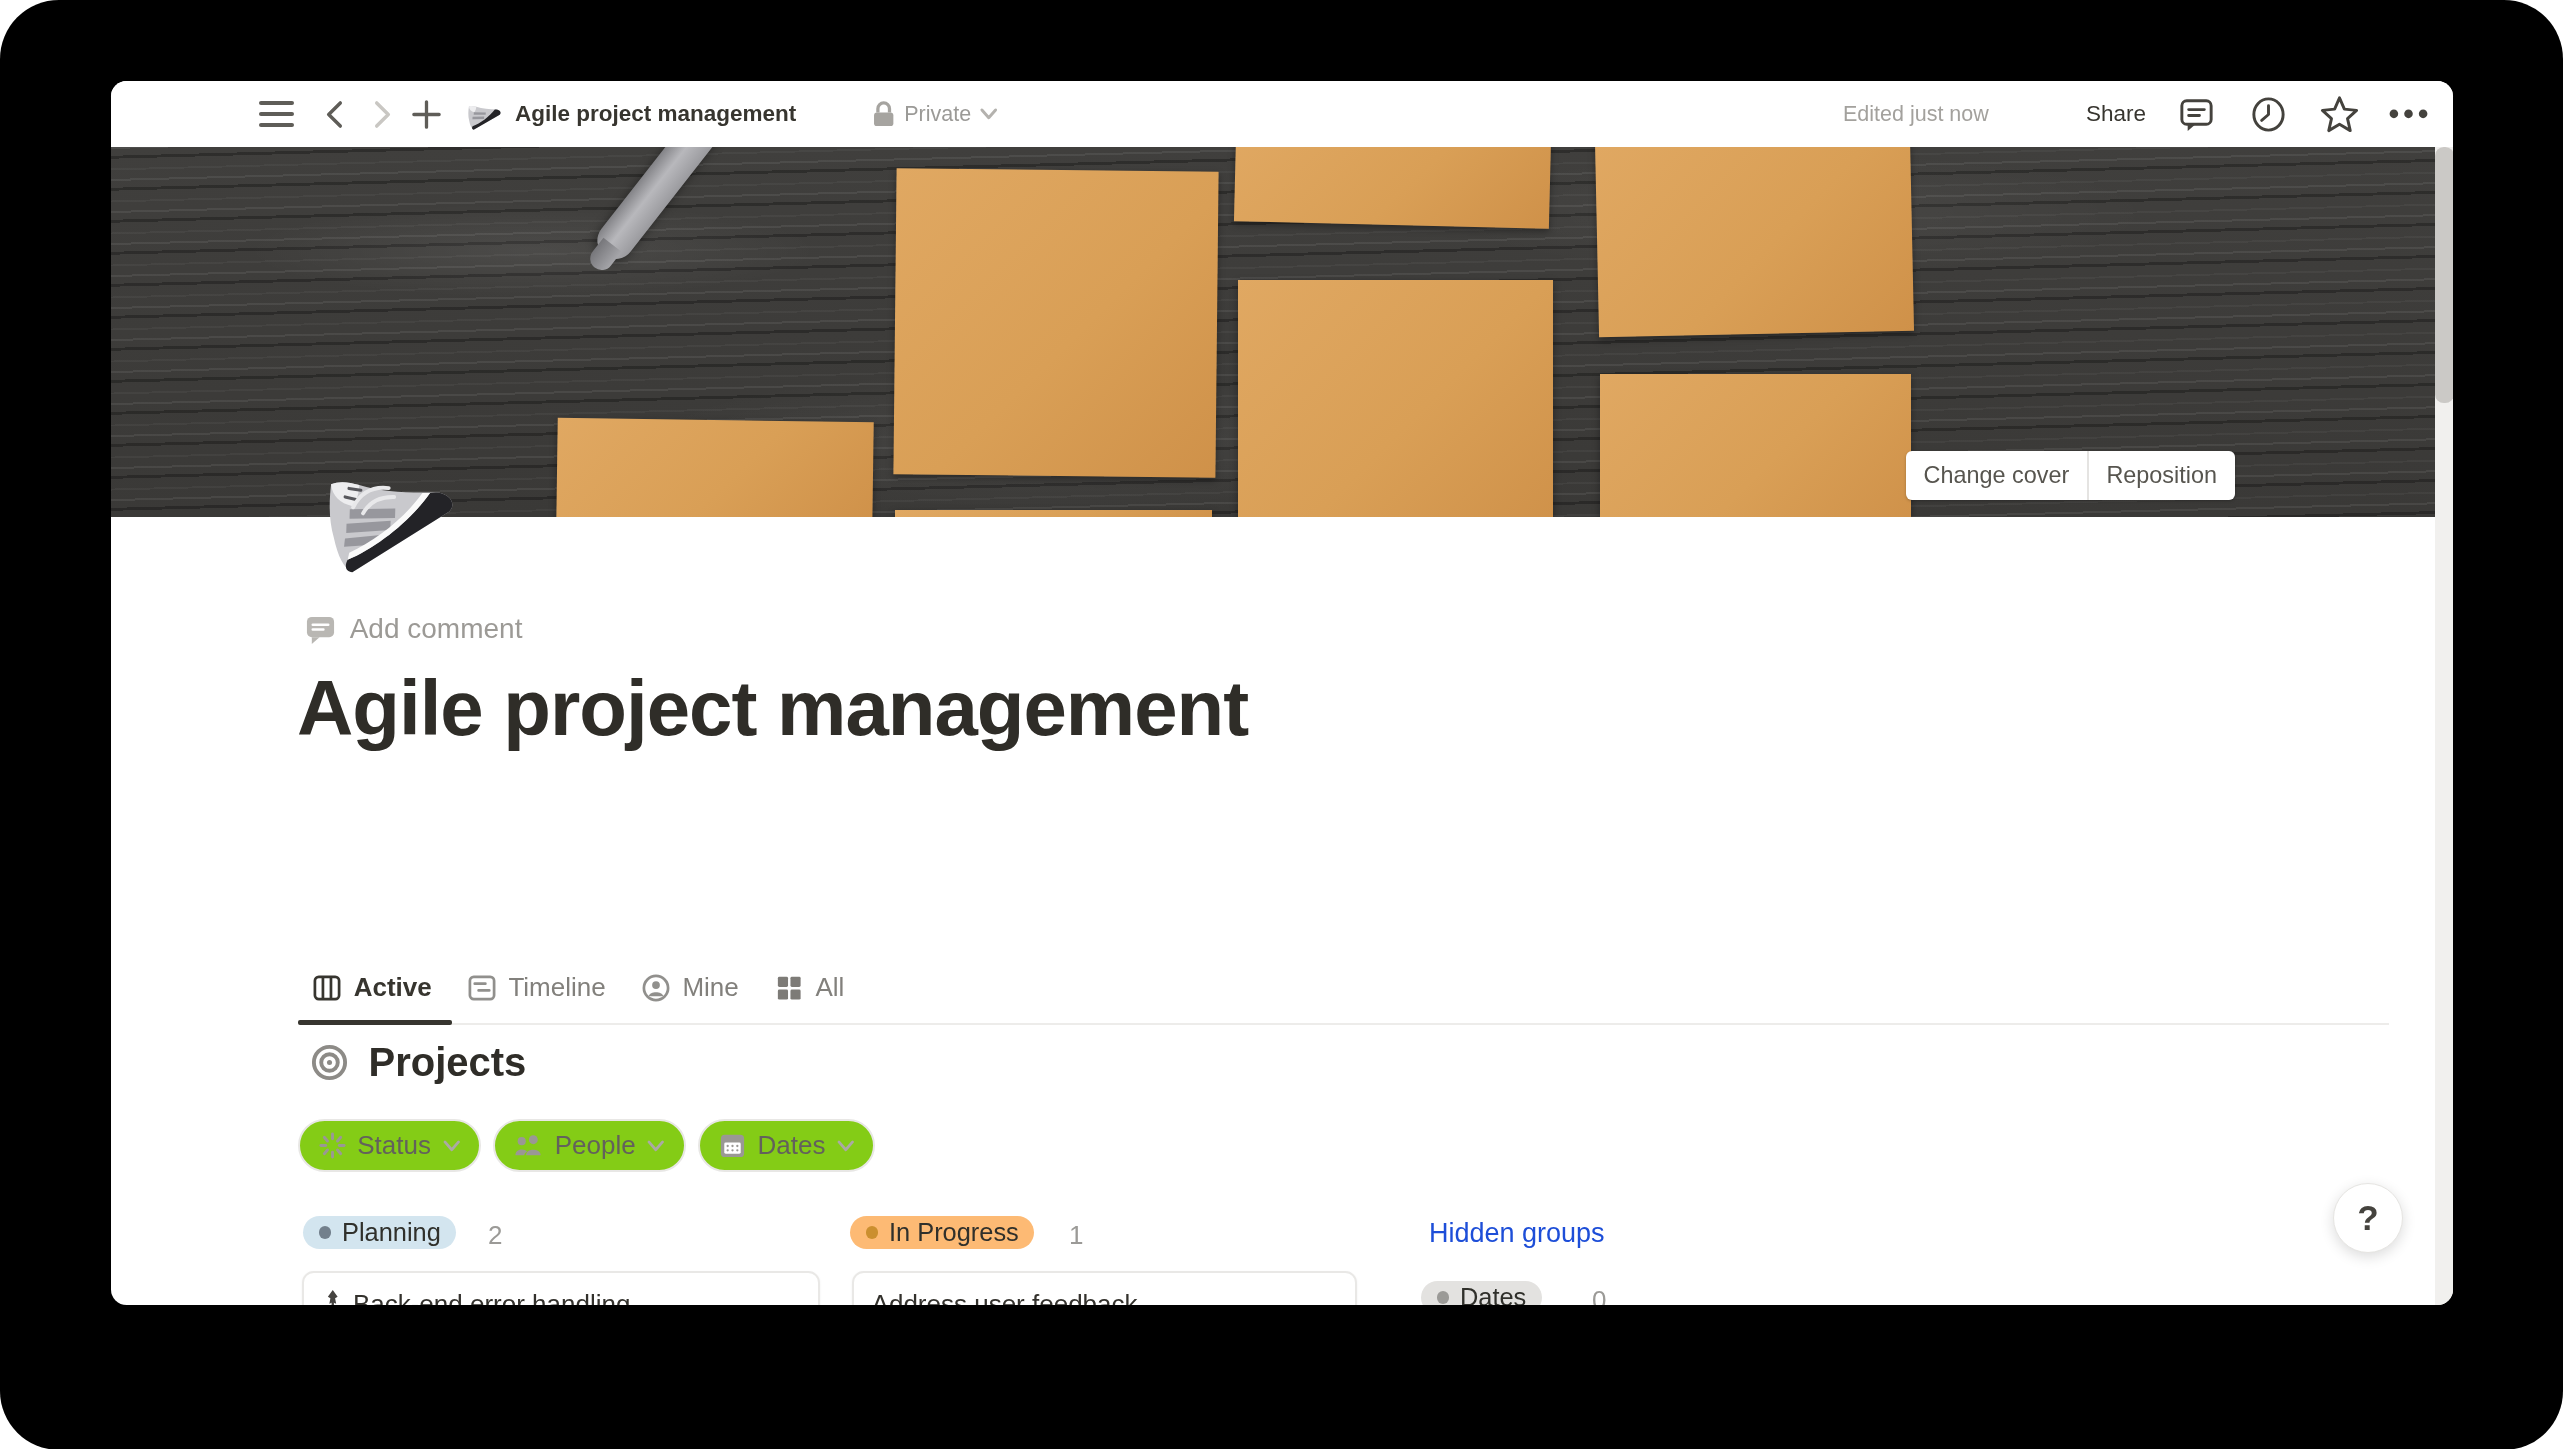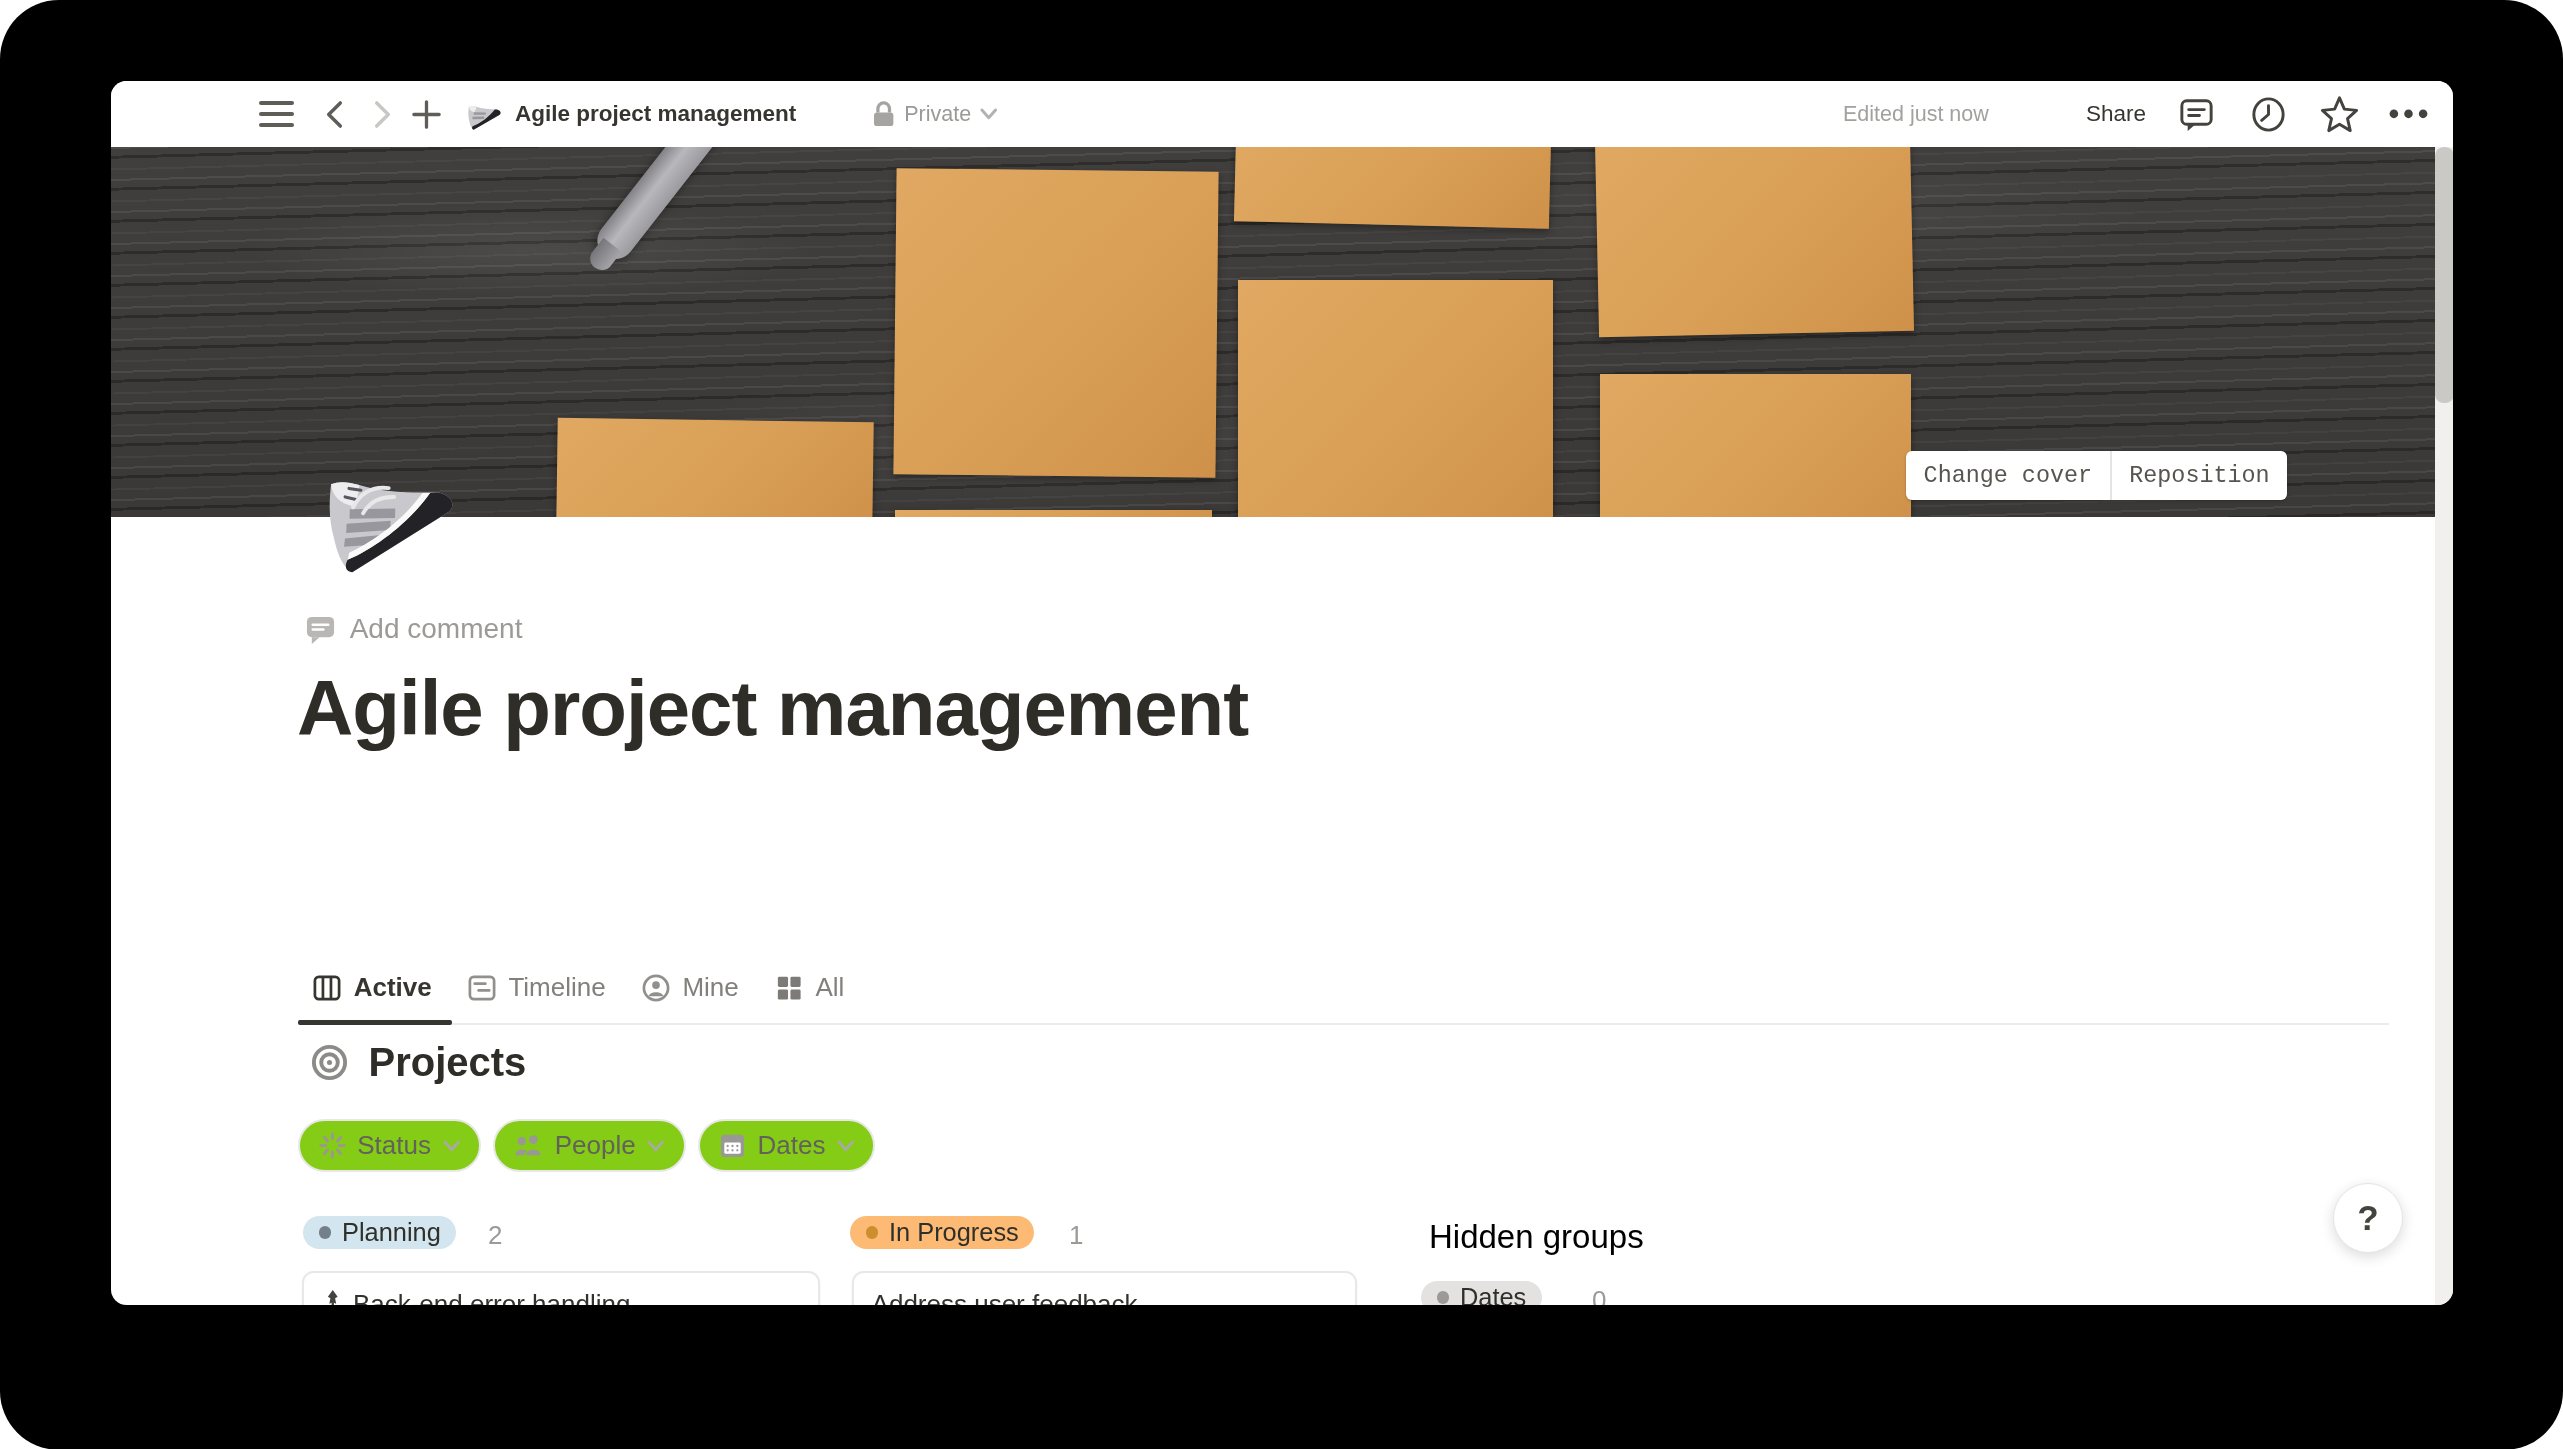--- a/index.html
+++ b/index.html
@@ -19,21 +19,20 @@
   .tb-svg { display:block; }
 
   
   .cover { position:absolute; left:0; top:66px; width:2342px; height:370px; overflow:hidden;
     background:
       radial-gradient(410px 68px at 18% 28%, rgba(255,255,255,0.07), transparent 70%),
       radial-gradient(508px 88px at 72% 18%, rgba(255,255,255,0.05), transparent 70%),
       radial-gradient(586px 107px at 40% 80%, rgba(255,255,255,0.05), transparent 70%),
       repeating-linear-gradient(178.5deg, rgba(255,255,255,0.07) 0 2px, transparent 2px 8.8px, rgba(0,0,0,0.28) 8.8px 11.7px, transparent 11.7px 21.5px, rgba(255,255,255,0.04) 21.5px 23.4px, transparent 23.4px 32px),
       linear-gradient(#403f3d, #3a3937);
-    font-family: Liberation Mono, monospace;
   }
   .note { position:absolute; background:linear-gradient(135deg,#e0a862 0%, #d99f56 55%, #cf9149 100%); box-shadow:0 2.9px 7.8px rgba(0,0,0,0.35); }
   .pen { position:absolute; left:475px; top:-244px; width:37px; height:352px; border-radius:18.6px;
          background:linear-gradient(90deg,#838387 0%, #b8b8bc 45%, #9a9a9e 100%);
          transform:rotate(38deg); transform-origin:50% 100%; box-shadow:0 3.9px 9.8px rgba(0,0,0,0.4); }
   .pen::after { content:""; position:absolute; left:6.8px; bottom:-15.6px; width:23.4px; height:29px; border-radius:0 0 11.7px 11.7px; background:linear-gradient(90deg,#76767a,#a5a5a9); }
   .cover-btns { position:absolute; left:1795px; top:304px; height:49px; display:flex; align-items:stretch; background:#fff; border-radius:5.9px; overflow:hidden; box-shadow:0 1px 2.9px rgba(0,0,0,0.25); font-size:23.4px; color:#57554f; }
   .cover-btns .cb { display:flex; align-items:center; padding:0 17.6px; cursor:pointer; white-space:nowrap; }
   .cover-btns .cb-div { width:2px; background:#e5e4e2; }
 
@@ -52,21 +51,21 @@
 
   .proj-head { position:absolute; left:199px; top:959px; display:flex; align-items:center; gap:19.5px; }
   .proj-title { font-size:40px; font-weight:700; color:#2f2d28; }
 
   .chips { position:absolute; left:187px; top:1038px; display:flex; gap:12.7px; }
   .chip { display:flex; align-items:center; gap:10.7px; height:53px; padding:0 17.6px; border:2px solid #e8e7e5; border-radius:27px; font-size:26px; color:#63615c; cursor:pointer; background:#84cc16; }
 
   .badge { position:absolute; display:inline-flex; align-items:center; gap:10.7px; height:33px; padding:0 15.6px; border-radius:16.6px; font-size:25.4px; font-weight:500; color:#30302b; }
   .badge .dot { width:12.7px; height:12.7px; border-radius:50%; }
   .gcount { position:absolute; font-size:26px; color:#9b9a97; }
-  .hidden-groups { position:absolute; left:1318px; top:1137px; font-size:33px; color:#000000; }
+  .hidden-groups { position:absolute; left:1318px; top:1137px; font-size:27px; color:#1d4ed8; }
 
   .card { position:absolute; top:1190px; height:117px; background:#fff; border:2px solid #e9e8e6; border-radius:11.7px; box-shadow:0 1px 2.9px rgba(15,15,15,0.06); padding:15.6px 17.6px; display:flex; align-items:flex-start; gap:9.8px; font-size:26px; font-weight:500; color:#33312c; }
 
   .help-btn { position:absolute; left:2222px; top:1102px; width:70px; height:70px; border-radius:50%; background:#fff; border:1px solid #e6e5e2; box-shadow:0 3.9px 13.7px rgba(0,0,0,0.14); display:flex; align-items:center; justify-content:center; font-size:35px; font-weight:700; color:#45433e; cursor:pointer; z-index:15; }
 
   .scrollbar { position:absolute; left:2324px; top:66px; width:18.6px; height:1158px; background:#f1f0ee; z-index:18; }
   .scroll-thumb { position:absolute; left:0; top:0; width:18.6px; height:256px; background:#cbc9c6; border-radius:8.8px; }
 </style>
 </head>
 <body>

